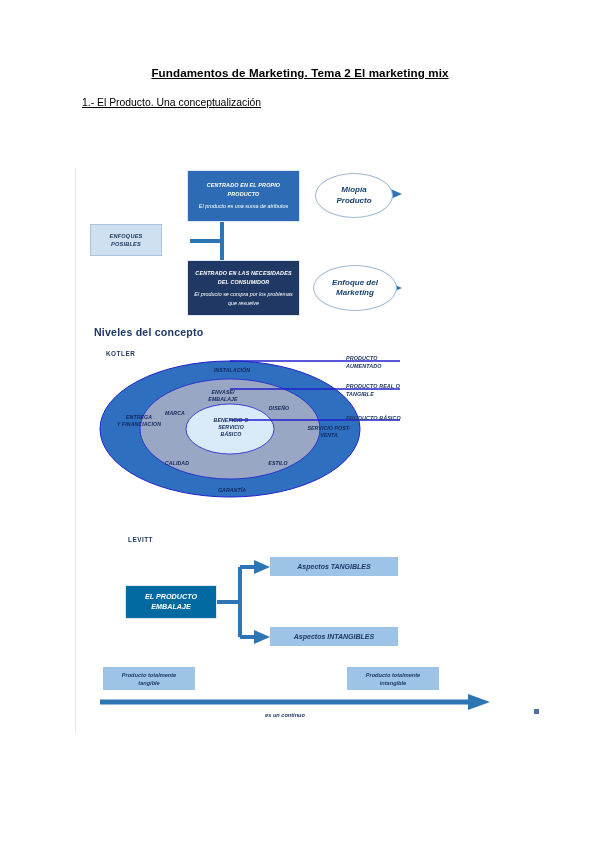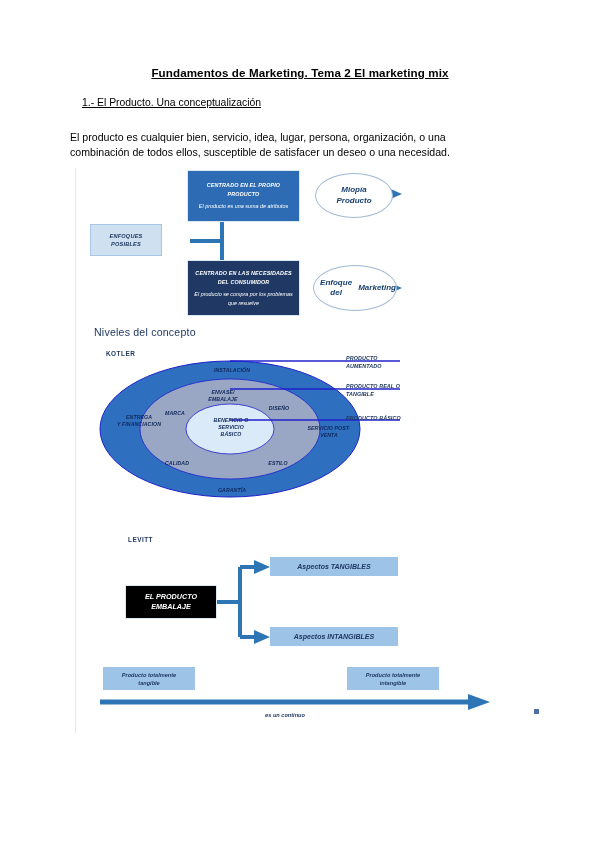--- a/index.html
+++ b/index.html
@@ -109,21 +109,21 @@
     font-weight: bold;
     font-size: 8px;
     line-height: 10.5px;
   }
 
   
   .niveles-heading {
     position: absolute;
     left: 82px; top: 326px;
     font-size: 10.6px;
-    font-weight: normal;
+    font-weight: bold;
     color: #1f3864;
     letter-spacing: .2px;
     padding-left: 12px;
   }
   .author-tag {
     position: absolute;
     font-size: 6.4px;
     font-weight: bold;
     color: #1f3864;
     letter-spacing: .5px;
@@ -149,21 +149,21 @@
   }
 
   
   .producto-combina {
     position: absolute;
     box-sizing: border-box;
     display: flex;
     align-items: center;
     justify-content: center;
     text-align: center;
-    background: #000000;
+    background: #0369a1;
     color: #ffffff;
     border: 1px solid #dce8f4;
     font-weight: bold;
     font-size: 7.2px;
     line-height: 10px;
   }
   .aspecto-box {
     position: absolute;
     box-sizing: border-box;
     display: flex;
@@ -202,21 +202,20 @@
     background: #e8e8e8;
   }
 </style>
 </head>
 <body>
 
 <div class="page">
 
   <div class="doc-title">Fundamentos de Marketing. Tema 2 El marketing mix</div>
   <div class="section-heading">1.- El Producto. Una conceptualización</div>
-  <div class="body-paragraph">El producto es cualquier bien, servicio, idea, lugar, persona, organización, o una combinación de todos ellos, susceptible de satisfacer un deseo o una necesidad.</div>
 
   <div class="left-rule"></div>
 
   <div class="diagram" style="top:166px; height:152px;">
 
     <svg width="460" height="152" viewBox="0 0 460 152">
 
       <path d="M 120 75 L 152 75" stroke="#2e75b6" stroke-width="4" fill="none"></path>
       <path d="M 152 28 L 152 122" stroke="#2e75b6" stroke-width="4" fill="none"></path>
 
@@ -246,21 +245,21 @@
     <div class="box-label centrado-box-dark" style="left:117px; top:94px; width:113px; height:56px; padding:4px 6px;">
       <span class="centrado-title">CENTRADO EN LAS NECESIDADES DEL CONSUMIDOR</span>
       <span class="centrado-sub">El producto se compra por los problemas que resuelve</span>
     </div>
 
     <div class="ellipse-label" style="left:245px; top:7px; width:78px; height:45px; flex-direction:column;">
       <span>Miopía</span>
       <span>Producto</span>
     </div>
 
-    <div class="ellipse-label" style="left:243px; top:99px; width:84px; height:46px; flex-direction:row;">
+    <div class="ellipse-label" style="left:243px; top:99px; width:84px; height:46px; flex-direction:column;">
       <span>Enfoque del</span>
       <span>Marketing</span>
     </div>
   </div>
 
   <div class="niveles-heading">Niveles del concepto</div>
   <div class="author-tag" style="left:106px; top:350px;">KOTLER</div>
 
   <div class="diagram" style="top:357px; height:155px;">
     <svg width="460" height="155" viewBox="0 0 460 155">

